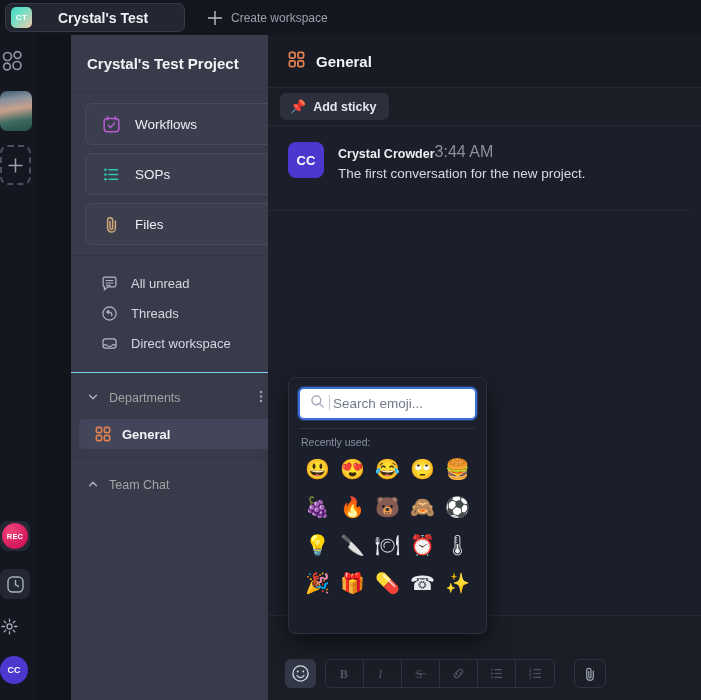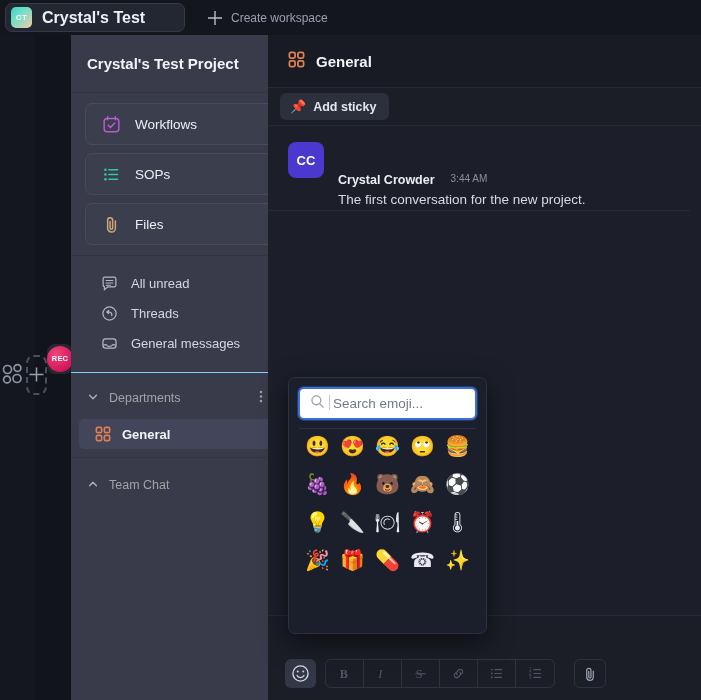--- a/index.html
+++ b/index.html
@@ -23,32 +23,32 @@
     height: 29px; min-width: 180px;
     background: #232732; border: 1px solid #343a48; border-radius: 7px;
     padding: 0 12px 0 5px;
   }
   .ws-tab-icon {
     width: 21px; height: 21px; border-radius: 5px;
     background: linear-gradient(135deg, #3fd6c0 0%, #6fe0c8 38%, #f4c9a8 100%);
     display: flex; align-items: center; justify-content: center;
     font-size: 8px; font-weight: bold; color: #ffffff; letter-spacing: .3px;
   }
-  .ws-tab-label { font-size: 16px; font-weight: bold; color: #eef0f6; }
+  .ws-tab-label { font-size: 14px; font-weight: bold; color: #eef0f6; margin-left: 16px; }
   .topbar-plus {
     margin-left: 18px; width: 24px; height: 24px;
     display: flex; align-items: center; justify-content: center;
   }
   .create-ws { margin-left: 4px; font-size: 12px; color: #9aa0ae; }
 
   
   .rail {
     position: absolute; top: 35px; left: 0; width: 35px; height: 665px;
     background: #141620;
-    display: flex; align-items: center;
+    display: flex; flex-direction: column; align-items: flex-start;
   }
   .rail-logo { margin-top: 14px; width: 26px; height: 26px; }
   .rail-thumb {
     margin-top: 16px; width: 32px; height: 40px;
     background: linear-gradient(170deg, #3e5a6e 0%, #8a93a0 22%, #c9a08c 45%, #3f6b62 72%, #234f48 100%);
     border-radius: 7px;
   }
   .rail-add {
     margin-top: 14px; width: 31px; height: 40px;
     border: 2px dashed #4a5060; border-radius: 8px;
@@ -136,23 +136,23 @@
   }
   .sticky-label { font-size: 12.5px; font-weight: bold; color: #e4e6ee; }
   .messages { flex: 1; padding: 16px 0 0 0; position: relative; }
   .msg { display: flex; gap: 14px; padding: 0 16px 0 20px; }
   .msg-avatar {
     width: 36px; height: 36px; border-radius: 8px; background: #4b39cf;
     display: flex; align-items: center; justify-content: center;
     font-size: 13px; font-weight: bold; color: #fff; flex-shrink: 0;
   }
   .msg-body { padding-top: 1px; }
-  .msg-meta { display: flex; align-items: flex-start; gap: 16px; margin-top: 30px; }
+  .msg-meta { display: flex; align-items: flex-end; gap: 0; }
   .msg-author { font-size: 12.5px; font-weight: bold; color: #eceef4; }
-  .msg-time { font-size: 10px; color: #8b90a0; }
+  .msg-time { font-size: 16px; color: #8b90a0; }
   .msg-text { font-size: 13.5px; color: #d7dae4; margin-top: 5px; }
   .msg-divider {
     position: absolute; left: 0; right: 11px; top: 84px; height: 1px; background: #262a36;
   }
 
   
   .composer {
     border-top: 1px solid #262a36; background: #1b1e27;
     padding: 10px 11px 12px 17px;
   }
@@ -312,21 +312,21 @@
         </span>
         <span class="sb-nav-label">Threads</span>
       </div>
       <div class="sb-nav-item">
         <span class="sb-icon">
           <svg width="17" height="17" viewBox="0 0 20 20">
             <rect x="2.3" y="4.5" width="15.4" height="11" rx="3.2" fill="none" stroke="#b4b9c6" stroke-width="1.4"></rect>
             <path d="M2.6 11.6h4c.4 1.1 1.4 1.8 3.4 1.8s3-.7 3.4-1.8h4" fill="none" stroke="#b4b9c6" stroke-width="1.3"></path>
           </svg>
         </span>
-        <span class="sb-nav-label">General messages</span>
+        <span class="sb-nav-label">Direct workspace</span>
       </div>
     </div>
 
     <div class="sb-section">
       <div class="sb-sec-head">
         <span>
           <svg width="12" height="12" viewBox="0 0 12 12">
               <path d="M2.6 4.3L6 7.7l3.4-3.4" fill="none" stroke="#aab0bd" stroke-width="1.4" stroke-linecap="round" stroke-linejoin="round"></path>
             </svg>
         </span>
@@ -476,20 +476,21 @@
     <div class="emoji-search-wrap">
       <span>
         <svg width="15" height="15" viewBox="0 0 17 17">
           <circle cx="7.2" cy="7.2" r="5" fill="none" stroke="#9aa1b0" stroke-width="1.5"></circle>
           <path d="M10.9 10.9l4 4" stroke="#9aa1b0" stroke-width="1.5" stroke-linecap="round"></path>
         </svg>
       </span>
       <span class="emoji-search-text">Search emoji...<span class="emoji-caret"></span></span>
     </div>
     <div class="emoji-sep"></div>
+    <div class="emoji-recent-label">Recently used:</div>
     <div class="emoji-grid" id="emoji-grid">
         <div class="emoji-cell">😃</div>
         <div class="emoji-cell">😍</div>
         <div class="emoji-cell">😂</div>
         <div class="emoji-cell">🙄</div>
         <div class="emoji-cell">🍔</div>
         <div class="emoji-cell">🍇</div>
         <div class="emoji-cell">🔥</div>
         <div class="emoji-cell">🐻</div>
         <div class="emoji-cell">🙈</div>

